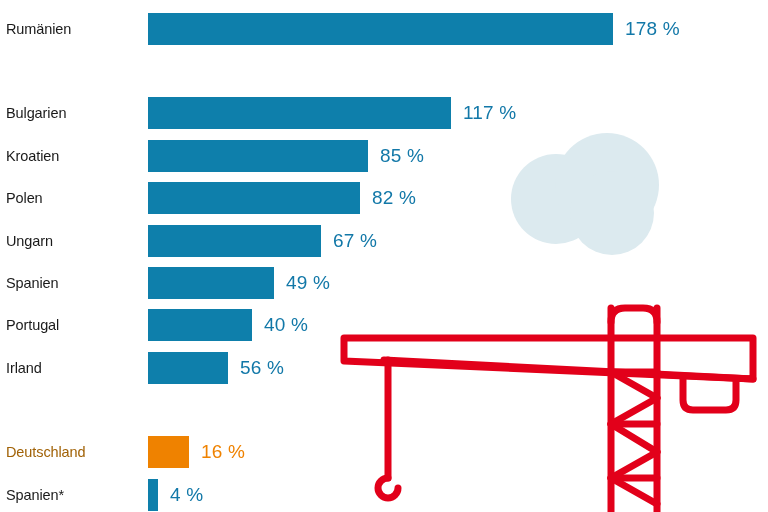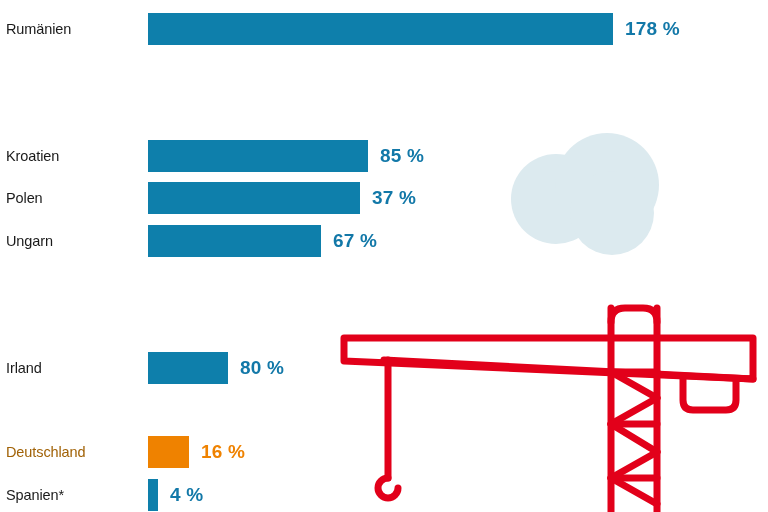--- a/index.html
+++ b/index.html
@@ -84,21 +84,21 @@
   .bar.highlight {
     background: #ef8200;
   }
 
   .bar-value {
     position: absolute;
     top: 0;
     height: 32px;
     line-height: 32px;
     font-size: 19px;
-    font-weight: bold;
+    font-weight: normal;
     color: #1278a8;
     white-space: nowrap;
     letter-spacing: 0.2px;
   }
 
   .bar-value.highlight {
     color: #ef8200;
   }
 </style>
 </head>
@@ -143,52 +143,73 @@
 
     <div class="row" style="top:13px">
       <div class="row-label">Rumänien</div>
       <div class="bar-area">
         <div class="bar" style="width:465px"></div>
         <div class="bar-value" style="left:477px">178 %</div>
       </div>
     </div>
 
 
+    <div class="row" style="top:97px">
+      <div class="row-label">Bulgarien</div>
+      <div class="bar-area">
+        <div class="bar" style="width:303px"></div>
+        <div class="bar-value" style="left:315px">117 %</div>
+      </div>
+    </div>
 
     <div class="row" style="top:140px">
       <div class="row-label">Kroatien</div>
       <div class="bar-area">
         <div class="bar" style="width:220px"></div>
         <div class="bar-value" style="left:232px">85 %</div>
       </div>
     </div>
 
     <div class="row" style="top:182px">
       <div class="row-label">Polen</div>
       <div class="bar-area">
         <div class="bar" style="width:212px"></div>
-        <div class="bar-value" style="left:224px">37 %</div>
+        <div class="bar-value" style="left:224px">82 %</div>
       </div>
     </div>
 
     <div class="row" style="top:225px">
       <div class="row-label">Ungarn</div>
       <div class="bar-area">
         <div class="bar" style="width:173px"></div>
         <div class="bar-value" style="left:185px">67 %</div>
       </div>
     </div>
 
-
+    <div class="row" style="top:267px">
+      <div class="row-label">Spanien</div>
+      <div class="bar-area">
+        <div class="bar" style="width:126px"></div>
+        <div class="bar-value" style="left:138px">49 %</div>
+      </div>
+    </div>
+
+    <div class="row" style="top:309px">
+      <div class="row-label">Portugal</div>
+      <div class="bar-area">
+        <div class="bar" style="width:104px"></div>
+        <div class="bar-value" style="left:116px">40 %</div>
+      </div>
+    </div>
 
     <div class="row" style="top:352px">
       <div class="row-label">Irland</div>
       <div class="bar-area">
         <div class="bar" style="width:80px"></div>
-        <div class="bar-value" style="left:92px">80 %</div>
+        <div class="bar-value" style="left:92px">56 %</div>
       </div>
     </div>
 
 
     <div class="row" style="top:436px">
       <div class="row-label highlight">Deutschland</div>
       <div class="bar-area">
         <div class="bar highlight" style="width:41px"></div>
         <div class="bar-value highlight" style="left:53px">16 %</div>
       </div>

